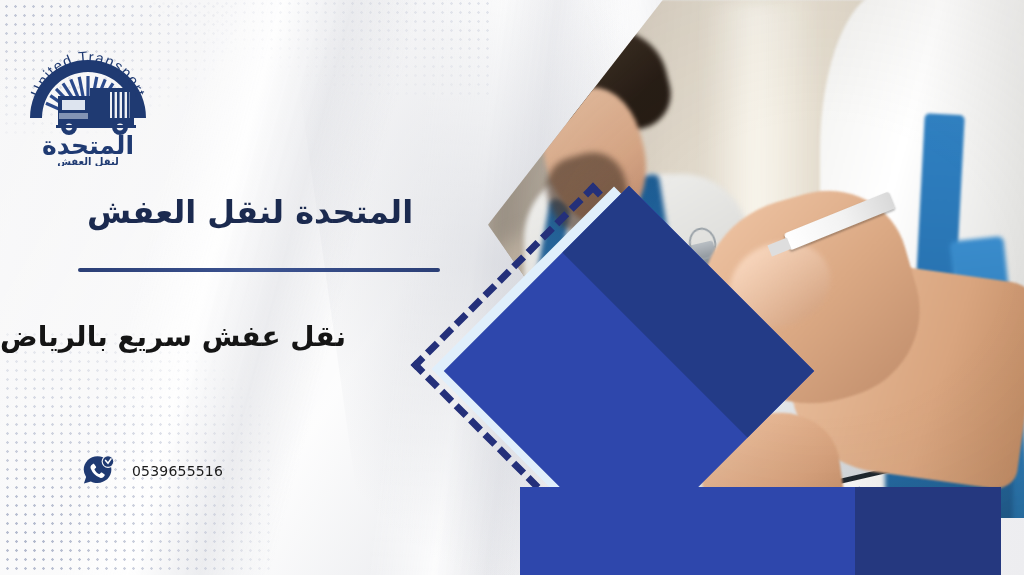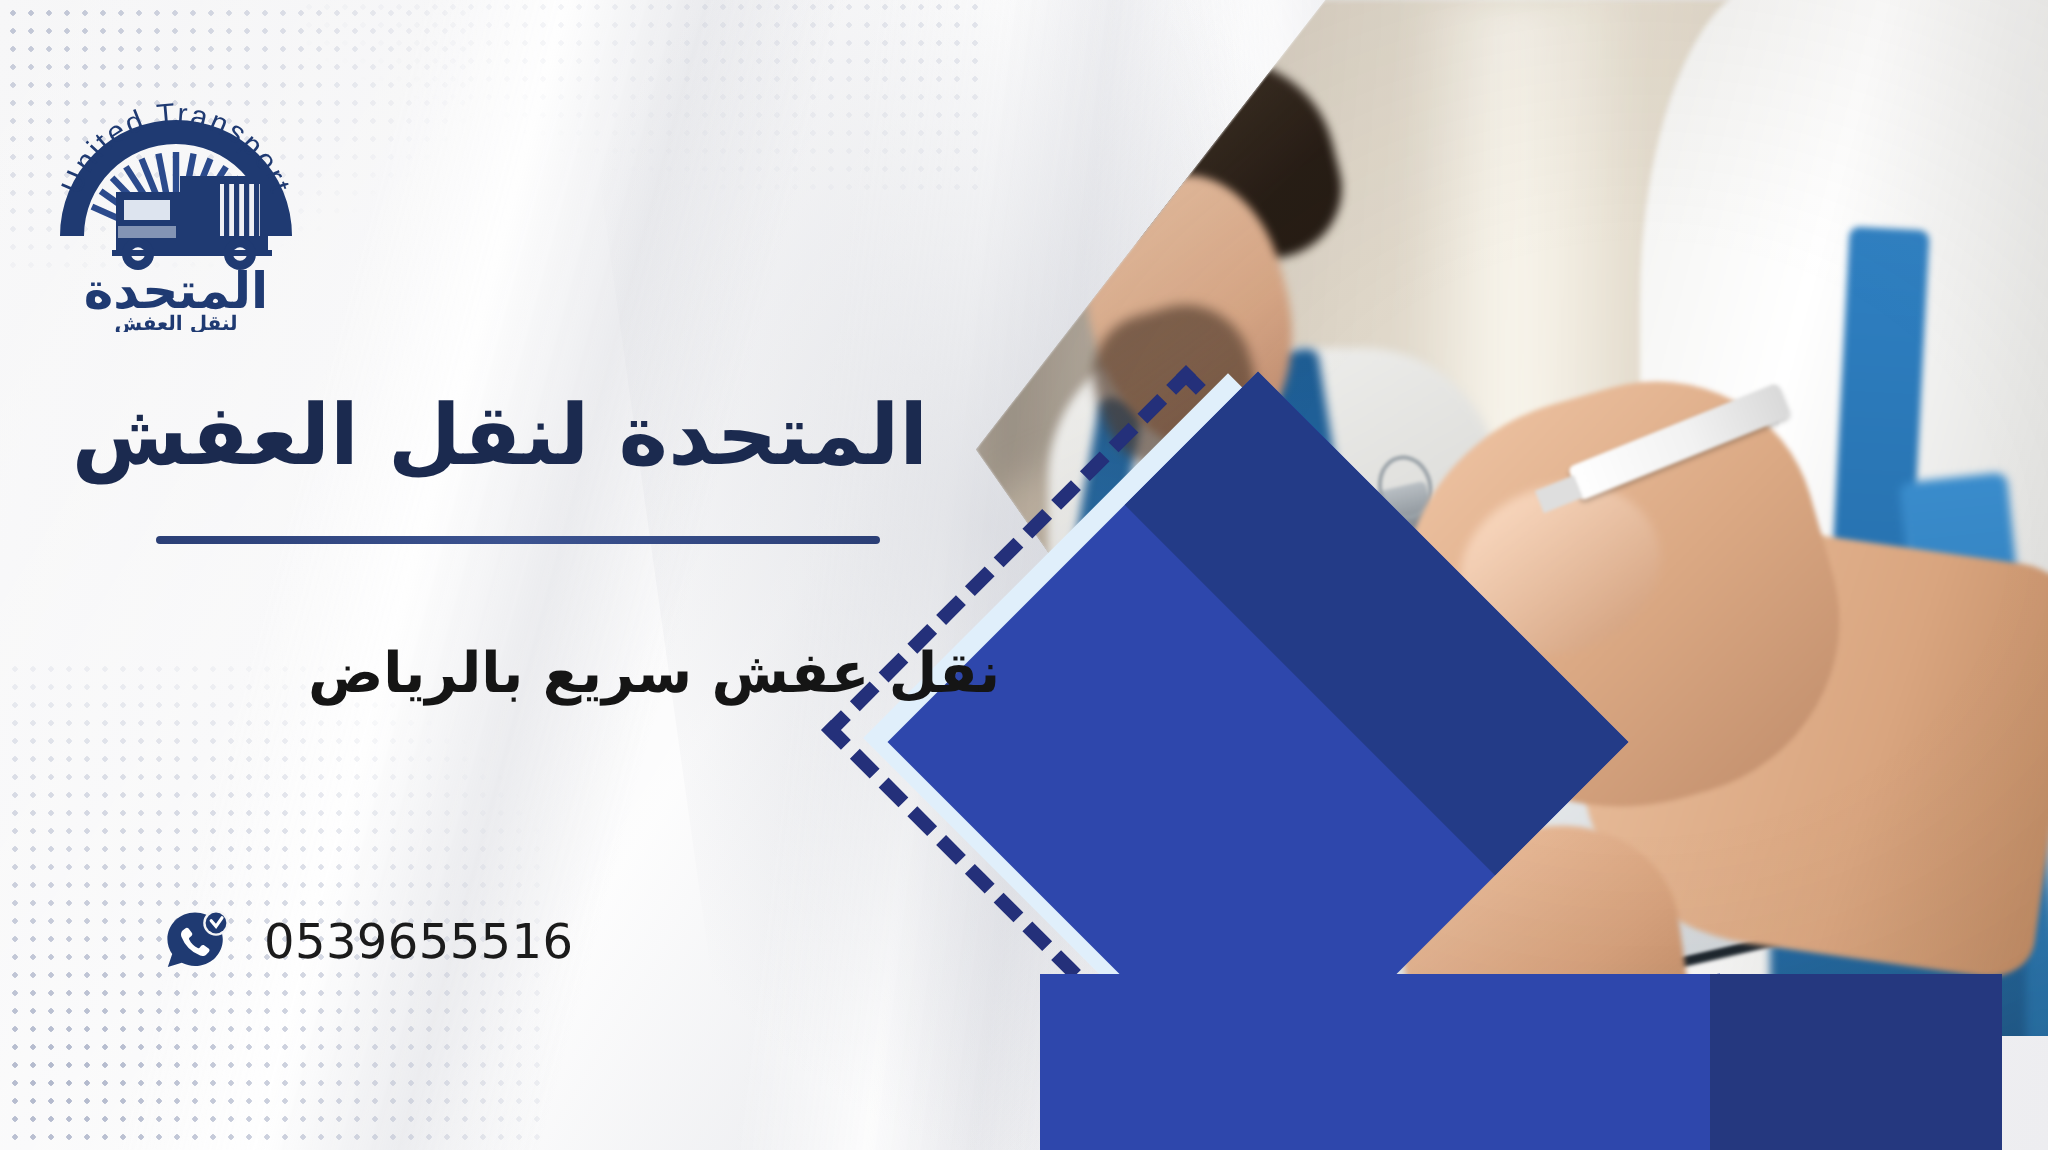--- a/index.html
+++ b/index.html
@@ -310,54 +310,54 @@
   }
   .logo svg{ display:block; width:132px; height:140px; }
 
   
   .headline{
     position:absolute; left:0; top:194px; width:500px;
     text-align:center;
     direction:rtl;
     font-family:"DejaVu Sans", sans-serif;
     font-weight:700;
-    font-size:42px;
+    font-size:32px;
     line-height:1.15;
     letter-spacing:0px;
     color:#1b2a4f;
   }
   .divider{
     position:absolute; left:78px; top:268px; width:362px; height:4px;
     background:linear-gradient(90deg,#2b3f76,#3c5391 50%,#2b3f76);
     border-radius:2px;
   }
   .subline{
     position:absolute; left:0; top:320px; width:500px;
-    text-align:right;
+    text-align:left;
     direction:rtl;
     font-family:"DejaVu Sans", sans-serif;
     font-weight:700;
     font-size:28px;
     line-height:1.2;
     color:#151515;
   }
 
   
   .contact{
     position:absolute; left:80px; top:452px; width:400px;
   }
   .c-row{
     display:flex; align-items:center; gap:16px;
     height:38px; margin-bottom:18px;
   }
   .c-ico{ width:36px; height:36px; flex:0 0 36px; }
   .c-ico svg{ display:block; width:36px; height:36px; }
   .c-text{
     font-family:"DejaVu Sans", sans-serif;
-    font-size:24px;
+    font-size:14px;
     color:#1b1b1b;
     letter-spacing:.2px;
     white-space:nowrap;
   }
   .c-text.link{ text-decoration:underline; text-underline-offset:3px; }
 </style>
 </head>
 <body>
 
 <div class="stage">

